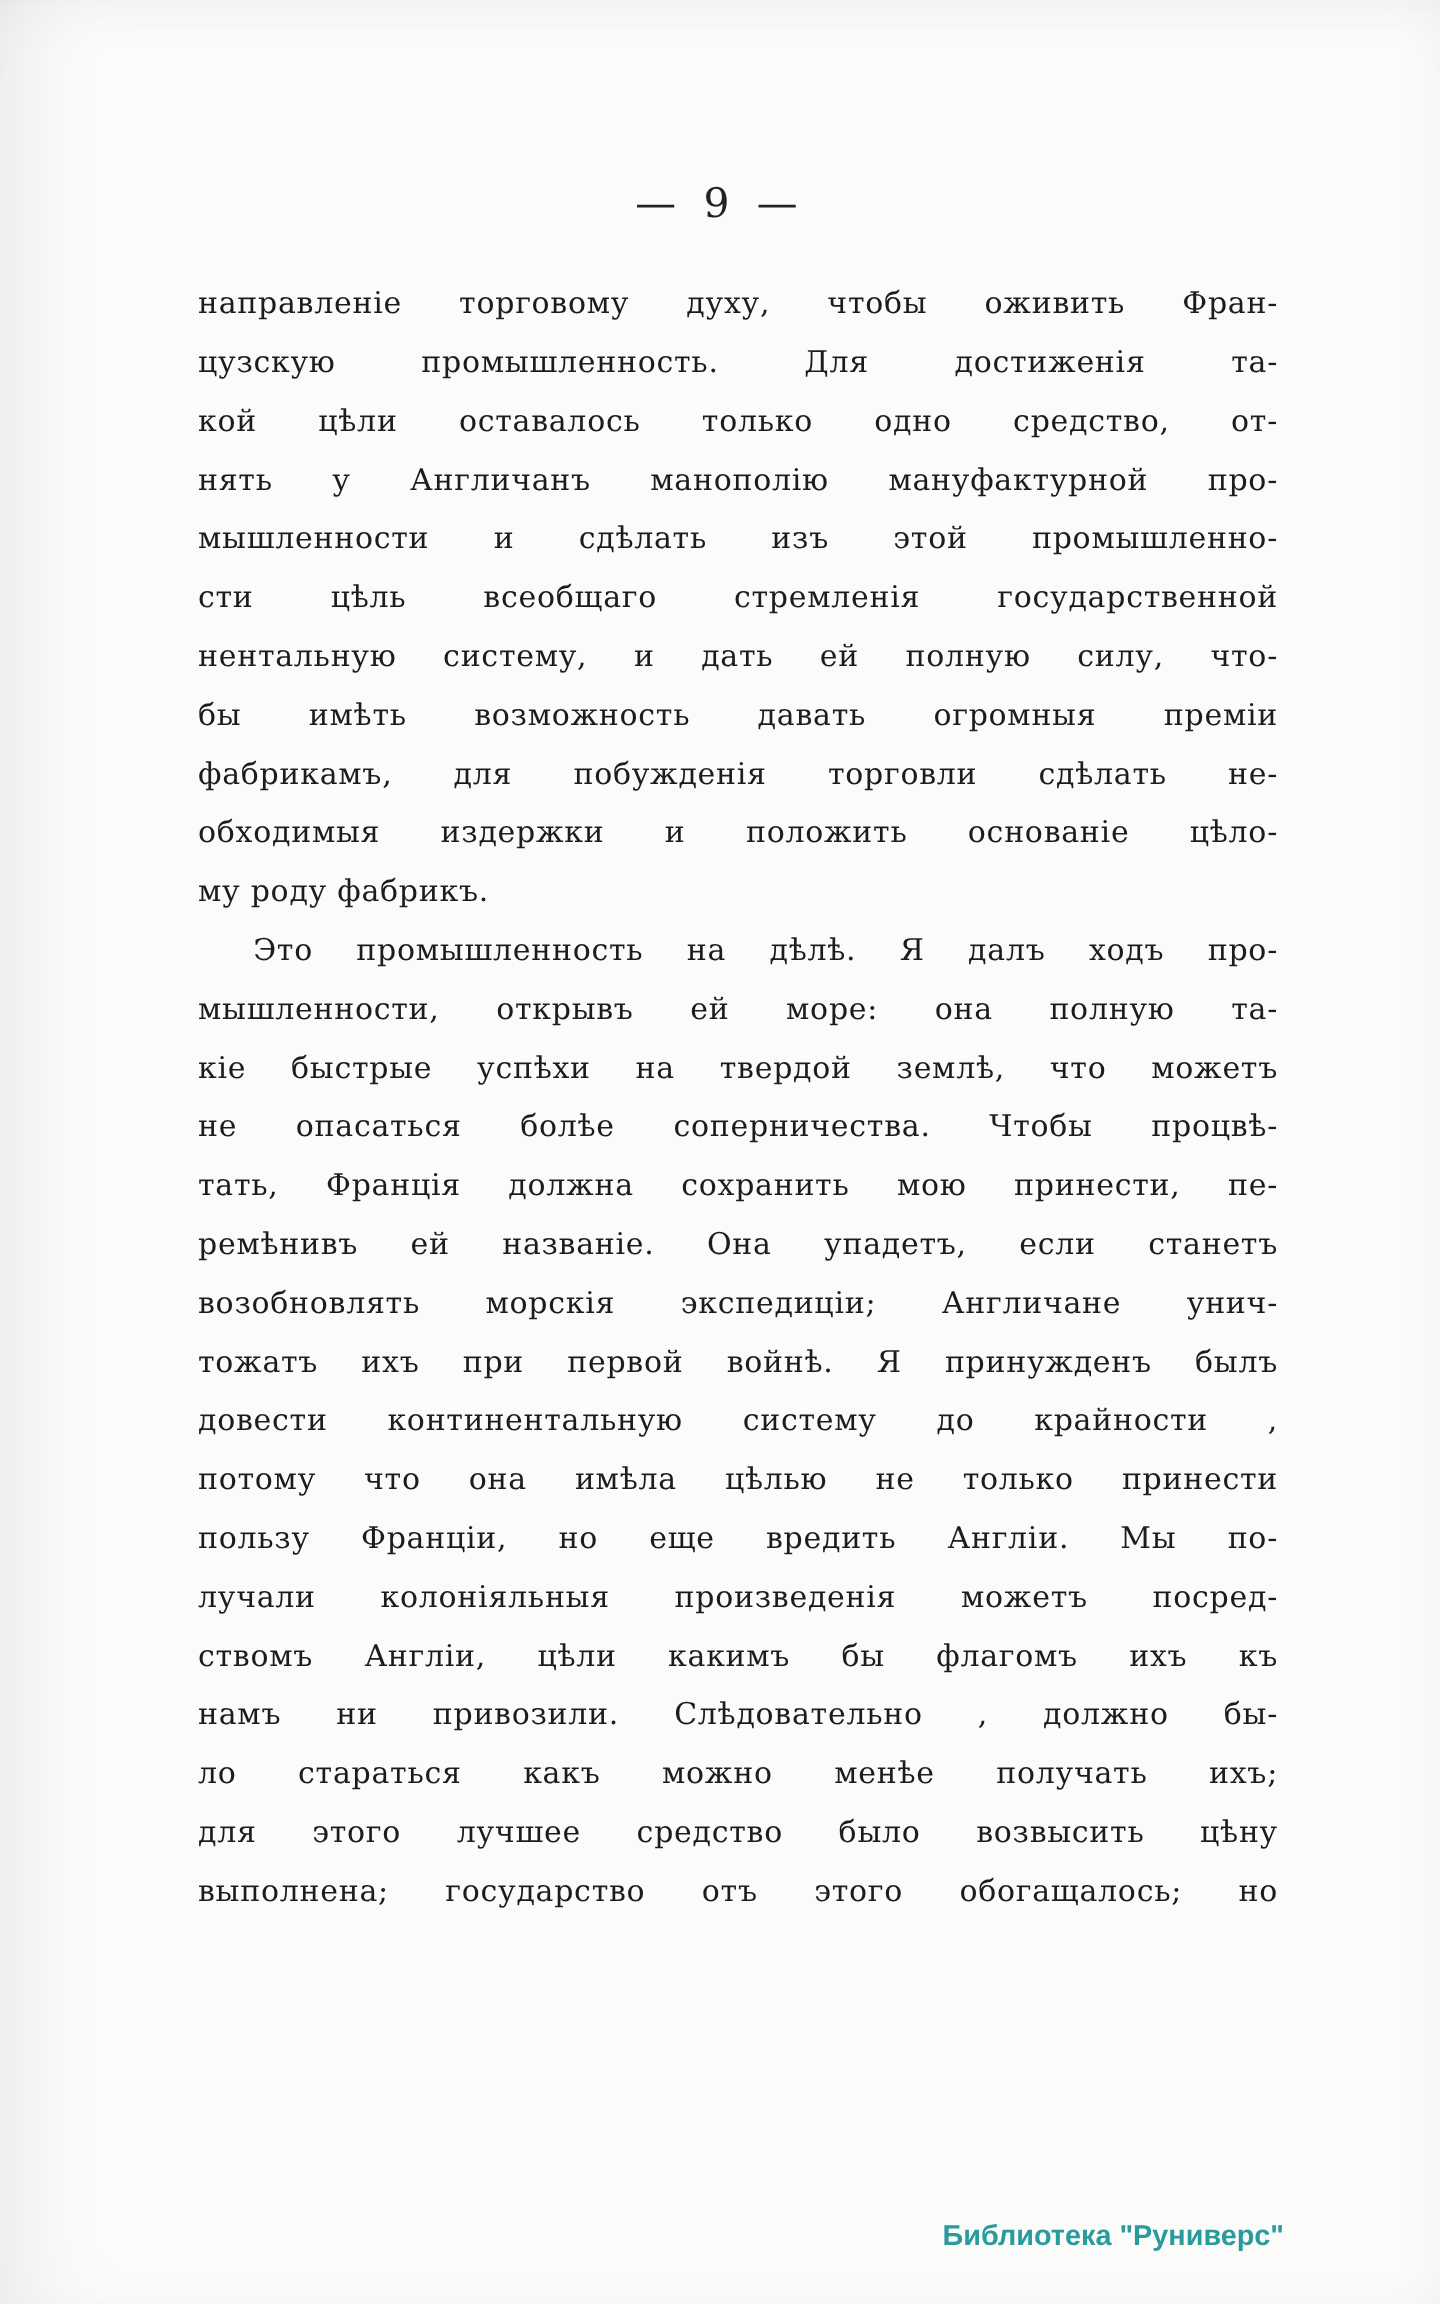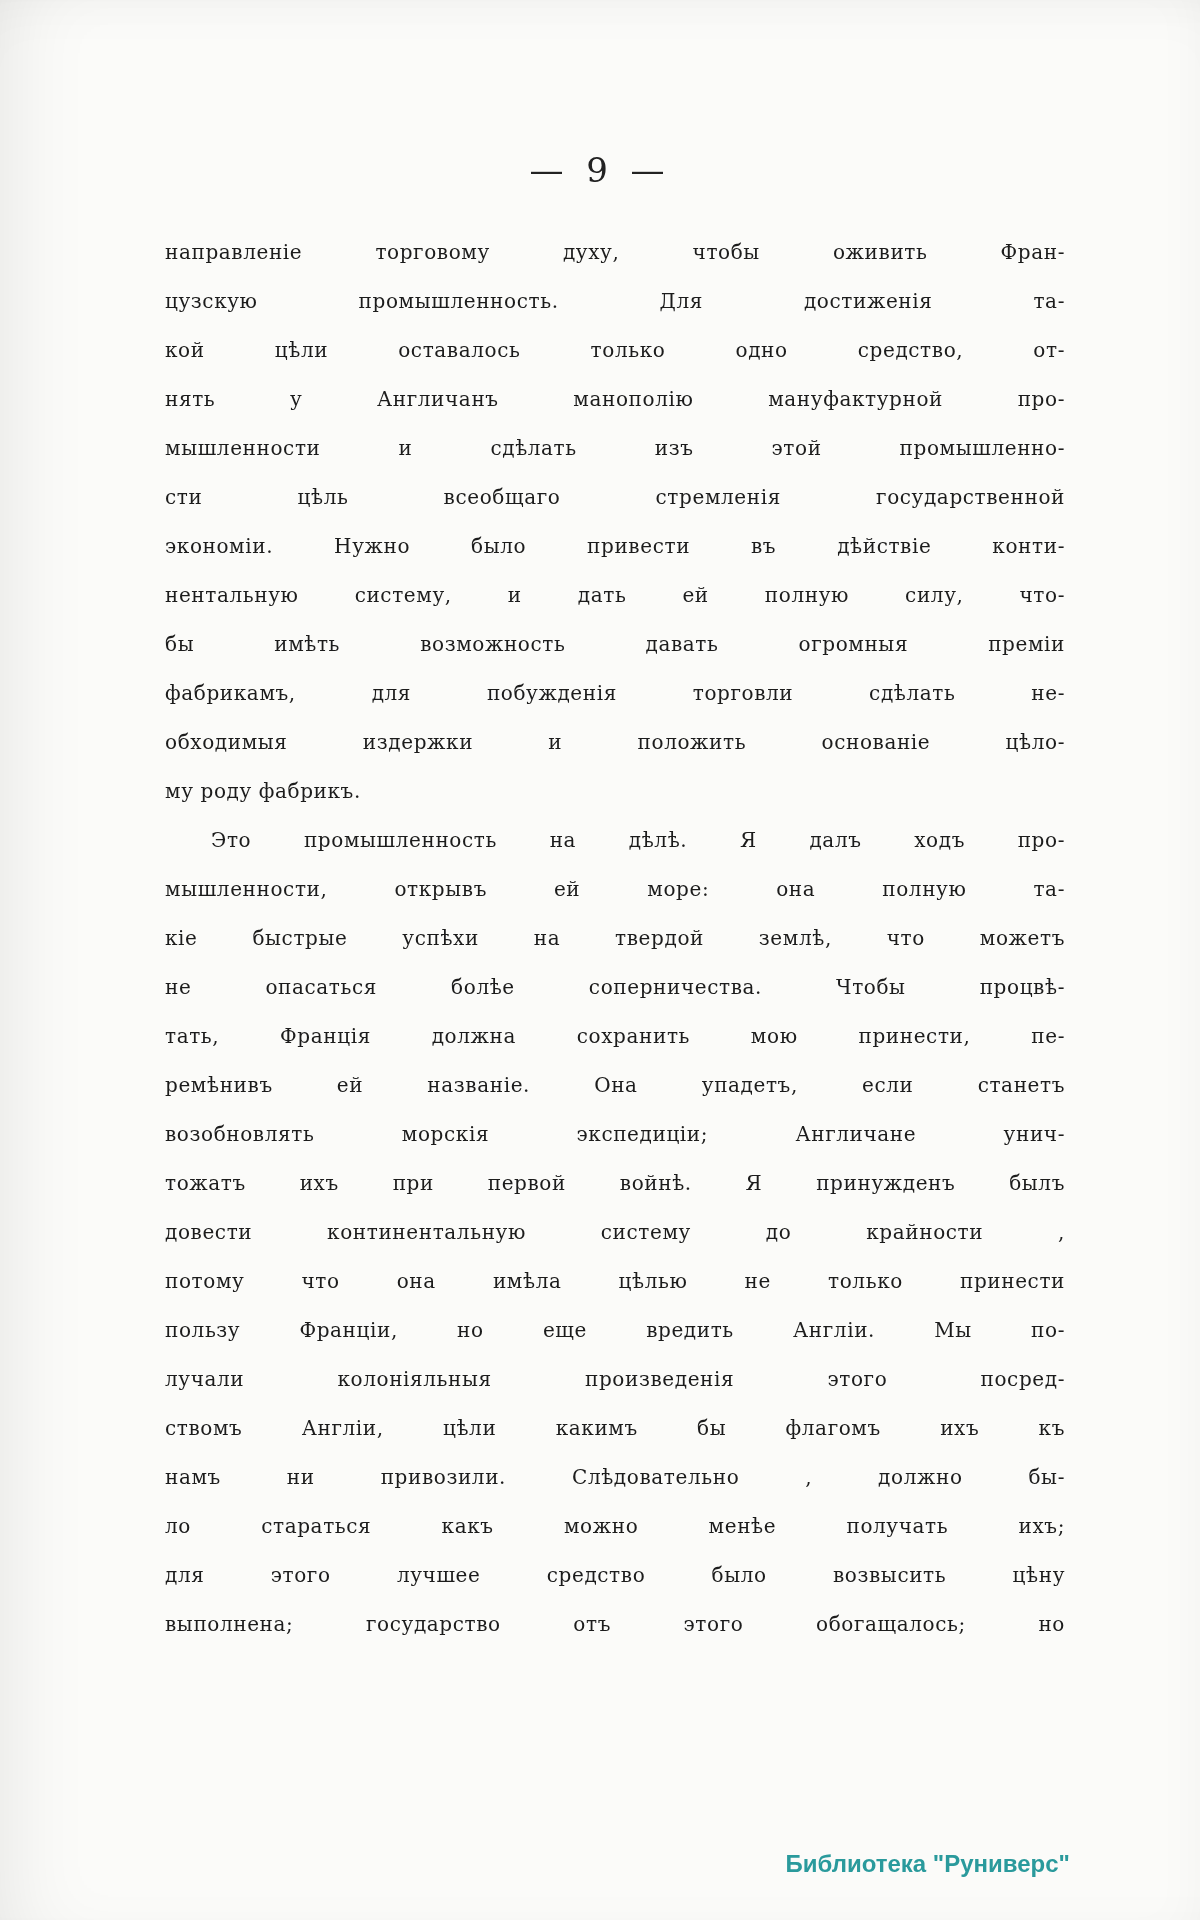--- a/index.html
+++ b/index.html
@@ -28,21 +28,21 @@
     text-align: center;
     font-size: 34px;
     letter-spacing: 6px;
     color: #222;
   }
   .text-block {
     position: absolute;
     top: 228px;
     left: 165px;
     width: 900px;
-    font-size: 20px;
+    font-size: 25px;
     line-height: 49px;
     letter-spacing: 0.6px;
     color: #1c1c1c;
   }
   .line {
     text-align: justify;
     text-align-last: justify;
     min-height: 49px;
     white-space: normal;
   }
@@ -69,38 +69,37 @@
 
   <div class="page-number">— 9 —</div>
 
   <div class="text-block">
       <div class="line">направленіе торговому духу, чтобы оживить Фран-</div>
       <div class="line">цузскую промышленность. Для достиженія та-</div>
       <div class="line">кой цѣли оставалось только одно средство, от-</div>
       <div class="line">нять у Англичанъ манополію мануфактурной про-</div>
       <div class="line">мышленности и сдѣлать изъ этой промышленно-</div>
       <div class="line">сти цѣль всеобщаго стремленія государственной</div>
-      <div class="line">экономіи. Нужно было привести въ дѣйствіе конти-</div>
       <div class="line">нентальную систему, и дать ей полную силу, что-</div>
       <div class="line">бы имѣть возможность давать огромныя преміи</div>
       <div class="line">фабрикамъ, для побужденія торговли сдѣлать не-</div>
       <div class="line">обходимыя издержки и положить основаніе цѣло-</div>
       <div class="line par-end">му роду фабрикъ.</div>
       <div class="line indent">Это промышленность на дѣлѣ. Я далъ ходъ про-</div>
       <div class="line">мышленности, открывъ ей море: она полную та-</div>
       <div class="line">кіе быстрые успѣхи на твердой землѣ, что можетъ</div>
       <div class="line">не опасаться болѣе соперничества. Чтобы процвѣ-</div>
       <div class="line">тать, Франція должна сохранить мою принести, пе-</div>
       <div class="line">ремѣнивъ ей названіе. Она упадетъ, если станетъ</div>
       <div class="line">возобновлять морскія экспедиціи; Англичане унич-</div>
       <div class="line">тожатъ ихъ при первой войнѣ. Я принужденъ былъ</div>
       <div class="line">довести континентальную систему до крайности ,</div>
       <div class="line">потому что она имѣла цѣлью не только принести</div>
       <div class="line">пользу Франціи, но еще вредить Англіи. Мы по-</div>
-      <div class="line">лучали колоніяльныя произведенія этого посред-</div>
+      <div class="line">лучали колоніяльныя произведенія можетъ посред-</div>
       <div class="line">ствомъ Англіи, цѣли какимъ бы флагомъ ихъ къ</div>
       <div class="line">намъ ни привозили. Слѣдовательно , должно бы-</div>
       <div class="line">ло стараться какъ можно менѣе получать ихъ;</div>
       <div class="line">для этого лучшее средство было возвысить цѣну</div>
       <div class="line">выполнена; государство отъ этого обогащалось; но</div>
     </div>
 
   <div class="watermark">Библиотека "Руниверс"</div>
 
 </div>

